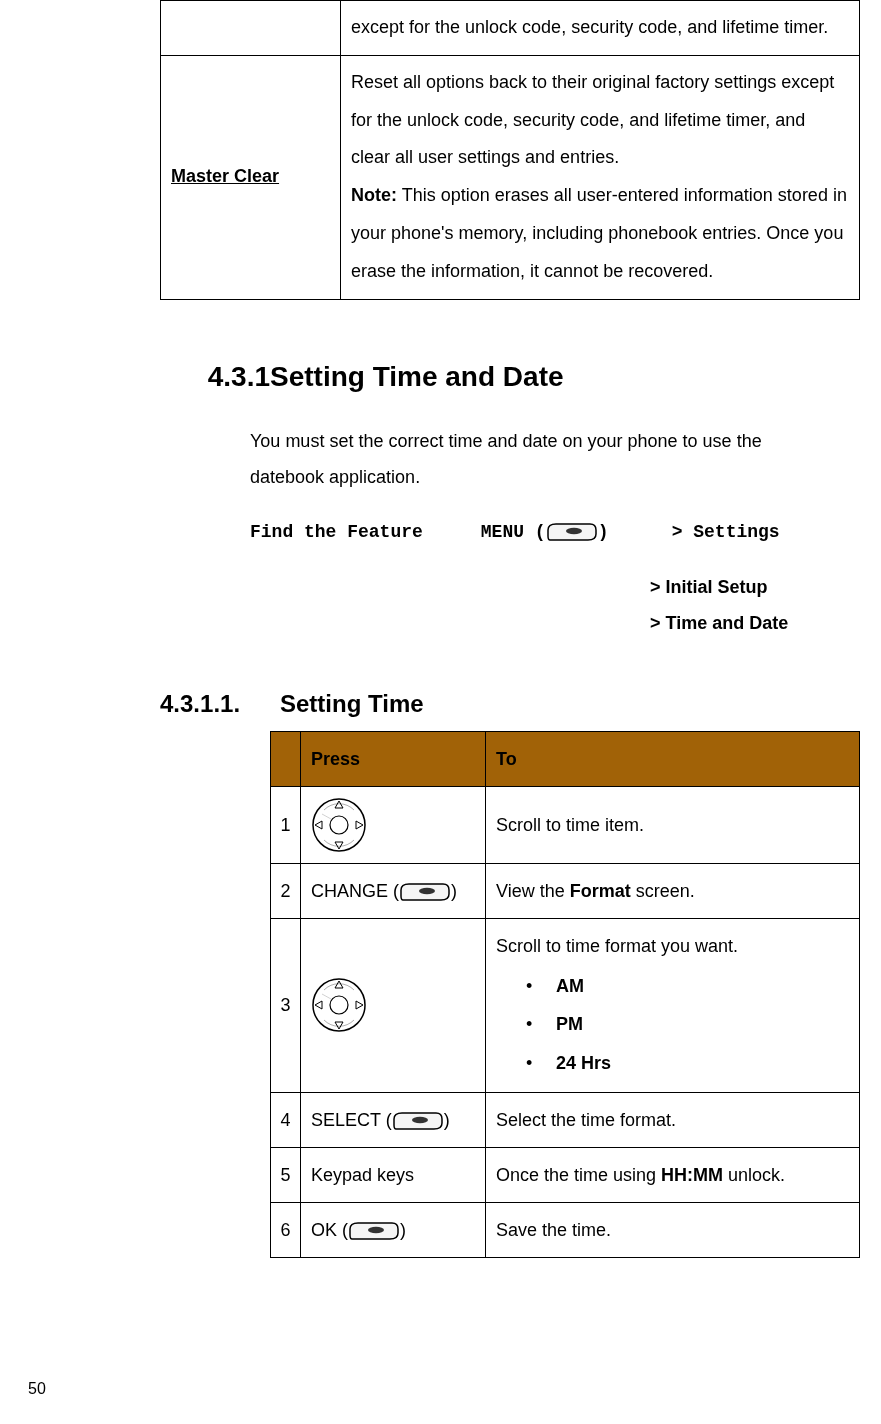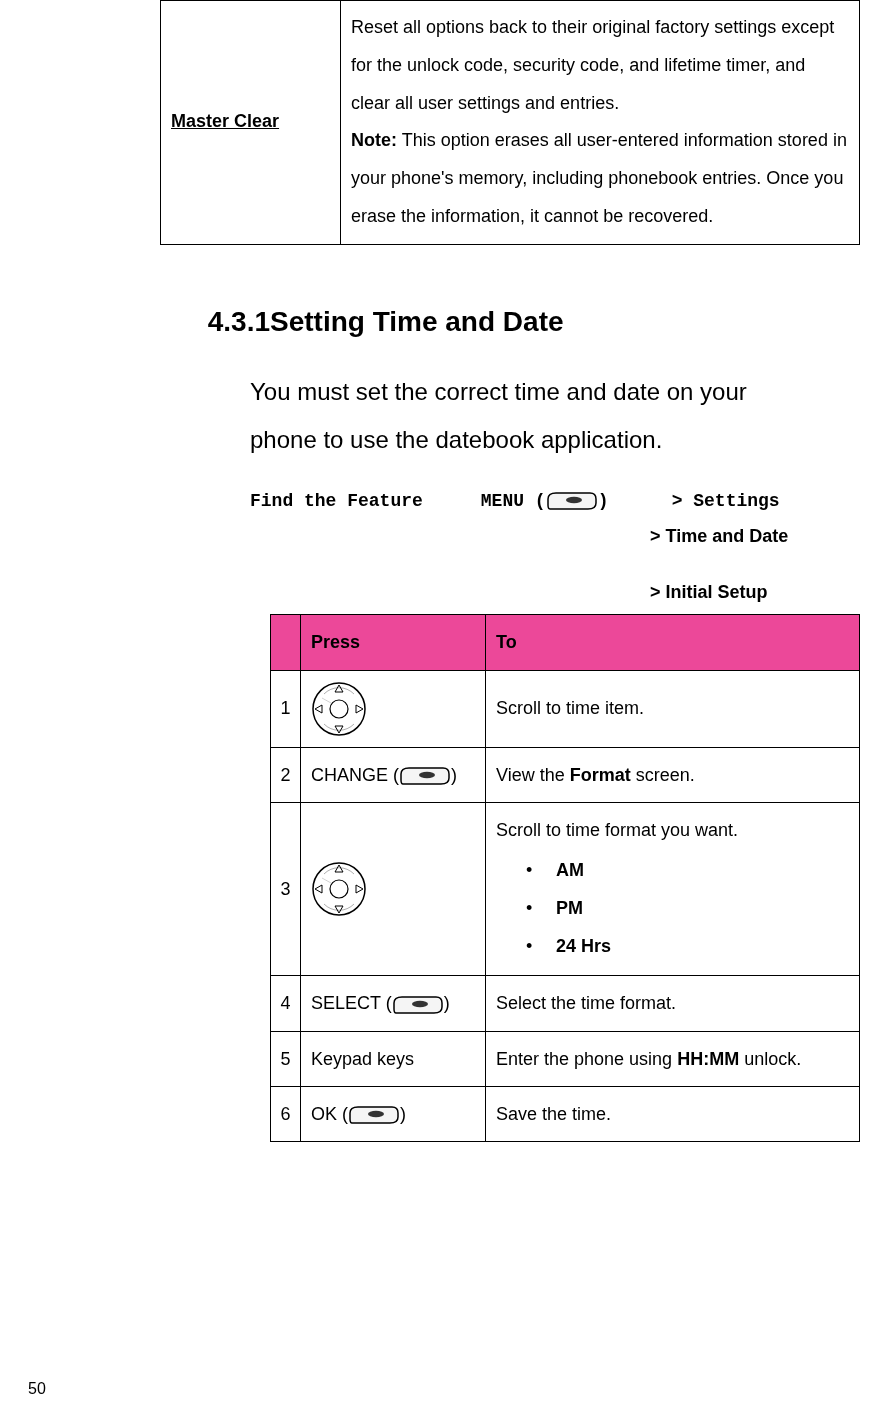--- a/index.html
+++ b/index.html
@@ -44,21 +44,21 @@
   }
   h2.sec {
     font-size: 28px;
     font-weight: bold;
     margin: 50px 0 20px 110px;
   }
   h2.sec .num { display:inline-block; width: 110px; text-align: right; }
   .body-text {
     margin-left: 200px;
     margin-right: 30px;
-    font-size: 24px;
+    font-size: 18px;
     line-height: 2.0;
   }
   .feature-row {
     margin-left: 200px;
     margin-top: 20px;
     font-weight: bold;
     font-size: 18px;
     font-family: Liberation Mono, monospace;
   }
   .feature-row .col1 { display:inline-block; width:220px; vertical-align: middle; }
@@ -84,21 +84,21 @@
     margin-top: 4px;
     font-size: 18px;
   }
   table.steps th, table.steps td {
     border: 1px solid #000;
     padding: 10px 10px;
     vertical-align: middle;
     text-align: left;
   }
   table.steps th {
-    background: #ec4899;
+    background: #a16207;
     font-weight: bold;
   }
   table.steps th.numcol, table.steps td.numcol { width: 30px; text-align:center; padding:10px 6px; }
   table.steps td.press { width: 185px; }
   .bullets { margin: 4px 0 0 30px; padding:0; }
   .bullets li { list-style: none; padding: 2px 0; font-weight: bold; }
   .bullets li::before { content: "•"; display:inline-block; width: 30px; font-weight: normal; }
   svg.softkey {
     display:inline-block;
     vertical-align: middle;
@@ -131,20 +131,24 @@
       <path d="M13 43 A21 21 0 0 0 43 43" fill="none" stroke="#000" stroke-width="0.8" opacity="0.4"></path>
       <line x1="11" y1="17" x2="20" y2="22" stroke="#000" stroke-width="0.6" opacity="0.3"></line>
     </g>
   </defs>
 </svg>
 
 <div class="page">
 
   <table class="opt">
     <tbody>
+        <tr>
+      <td class="label"></td>
+      <td>except for the unlock code, security code, and lifetime timer.</td>
+    </tr>
     <tr>
       <td class="label">Master Clear</td>
       <td>
         <span>Reset all options back to their original factory settings except for the unlock code, security code, and lifetime timer, and clear all user settings and entries.</span><br>
         <b>Note:</b><span> This option erases all user-entered information stored in your phone's memory, including phonebook entries. Once you erase the information, it cannot be recovered.</span>
       </td>
     </tr>
   </tbody>
     </table>
 
@@ -156,23 +160,26 @@
 
   <div class="feature-row">
     <span class="col1">Find the Feature</span>
     <span class="col2">
       <span>MENU (</span><svg class="softkey">
           <use href="#softkey-g"></use>
         </svg><span>)</span>
     </span>
     <span class="col3">&gt; Settings</span>
   </div>
+  <div class="feature-sub">&gt; Initial Setup</div>
   <div class="feature-sub" style="margin-top:0">&gt; Time and Date</div>
-  <div class="feature-sub">&gt; Initial Setup</div>
-
+
+  <h3 class="subsec">
+    <span class="num">4.3.1.1.</span><span>Setting Time</span>
+  </h3>
 
   <table class="steps">
     <tbody>
         <tr>
       <th class="numcol"></th>
       <th>Press</th>
       <th>To</th>
     </tr>
 
     <tr>
@@ -221,21 +228,21 @@
                 <use href="#softkey-g"></use>
               </svg><span>)</span></span>
       </td>
       <td>Select the time format.</td>
     </tr>
 
     <tr>
       <td class="numcol">5</td>
       <td class="press">Keypad keys</td>
       <td>
-        <span>Enter the phone using </span><b>HH:MM</b><span> unlock.</span>
+        <span>Once the time using </span><b>HH:MM</b><span> unlock.</span>
       </td>
     </tr>
 
     <tr>
       <td class="numcol">6</td>
       <td class="press">
         <span class="press-bold"><span>OK (</span><svg class="softkey">
                 <use href="#softkey-g"></use>
               </svg><span>)</span></span>
       </td>

